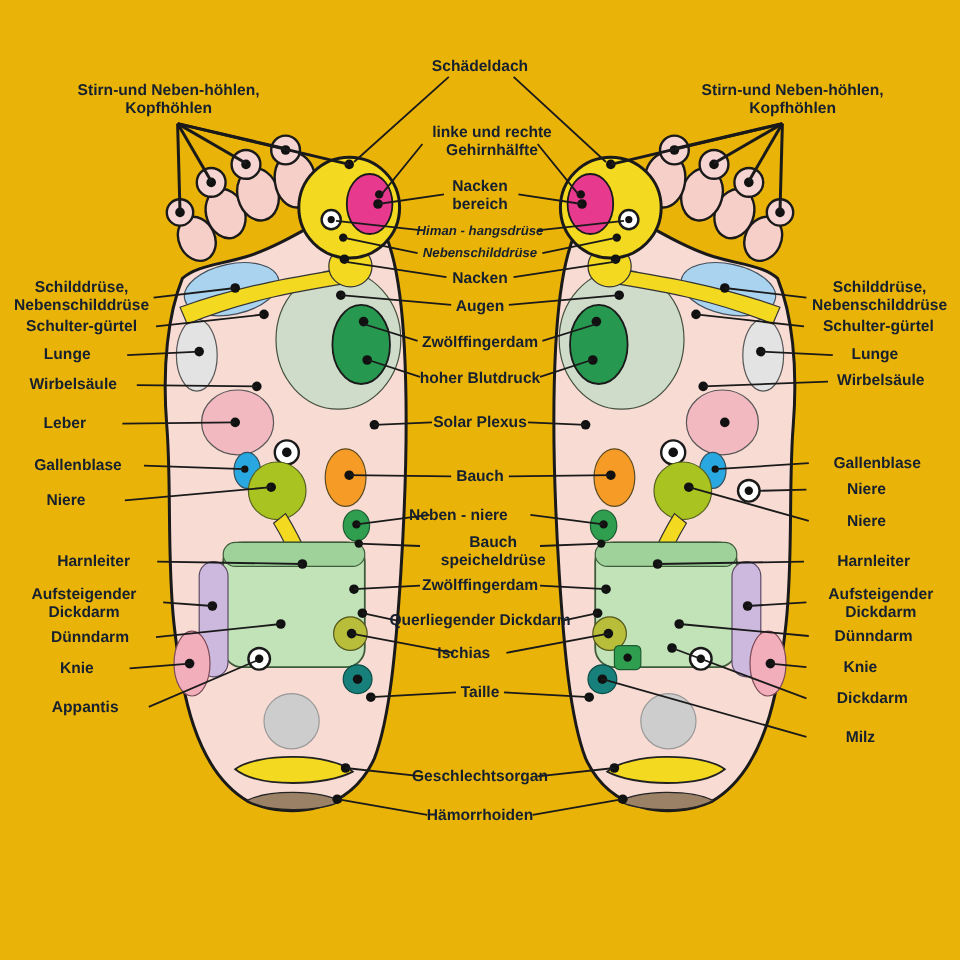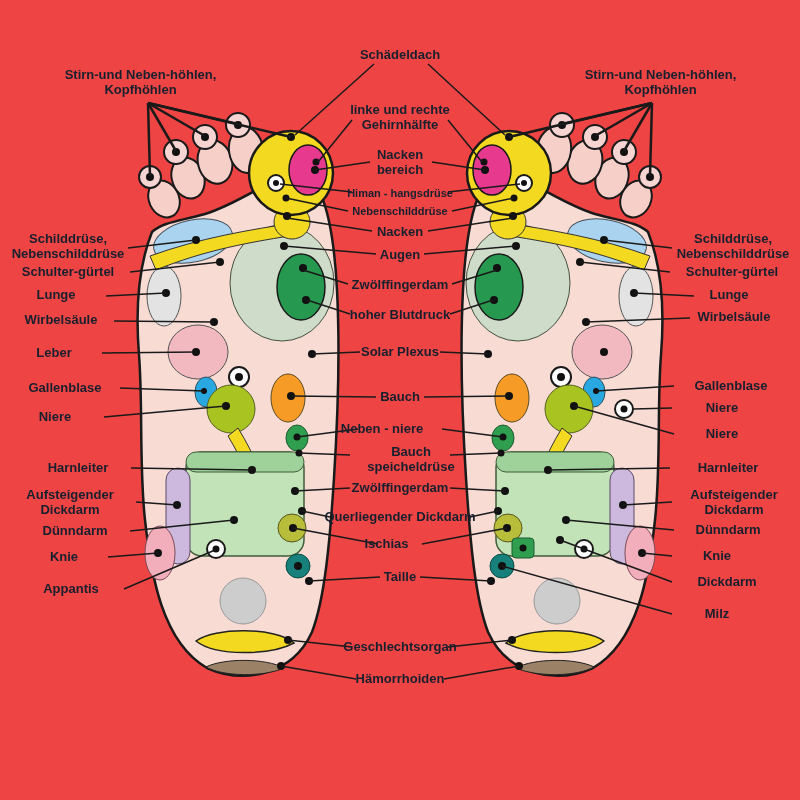--- a/index.html
+++ b/index.html
@@ -1,21 +1,21 @@
 <!DOCTYPE html>
 <html><head>
 <meta charset="utf-8">
 <style>
   html,body{margin:0;padding:0;background:#fff;}
-  .stage{position:relative;width:800px;height:800px;background:#ef4444;
+  .stage{position:relative;width:800px;height:800px;background:#eab308;
          font-family:"Liberation Sans",sans-serif;overflow:hidden;}
   .stage svg{position:absolute;left:0;top:0;}
   .lbl{position:absolute;font-weight:bold;font-size:13px;color:#16202e;
        text-align:center;white-space:pre-line;line-height:1.15;}
-  .sm{font-size:11px;}
+  .sm{font-size:11px;font-style:italic;}
 </style>
 </head>
 <body>
 
 <div class="stage">
 
 <svg width="800" height="800" viewBox="0 0 800 800">
 
   <g id="footL">
 
@@ -214,21 +214,21 @@
     <line x1="652" y1="103" x2="624" y2="151"></line>
     <line x1="652" y1="103" x2="595" y2="136"></line>
     <line x1="652" y1="103" x2="562" y2="124"></line>
     <line x1="652" y1="103" x2="509" y2="137"></line>
   </g>
 </svg>
 
 <div>
 
   <div class="lbl" style="left:330px;top:48px;width:140px">Schädeldach</div>
-  <div class="lbl" style="left:330px;top:103px;width:140px">linke und rechte
+  <div class="lbl" style="left:340px;top:103px;width:140px">linke und rechte
 Gehirnhälfte</div>
   <div class="lbl" style="left:330px;top:148px;width:140px">Nacken
 bereich</div>
   <div class="lbl sm" style="left:330px;top:187px;width:140px">Himan - hangsdrüse</div>
   <div class="lbl sm" style="left:330px;top:205px;width:140px">Nebenschilddrüse</div>
   <div class="lbl" style="left:330px;top:225px;width:140px">Nacken</div>
   <div class="lbl" style="left:330px;top:248px;width:140px">Augen</div>
   <div class="lbl" style="left:330px;top:278px;width:140px">Zwölffingerdam</div>
   <div class="lbl" style="left:330px;top:308px;width:140px">hoher Blutdruck</div>
   <div class="lbl" style="left:330px;top:345px;width:140px">Solar Plexus</div>

